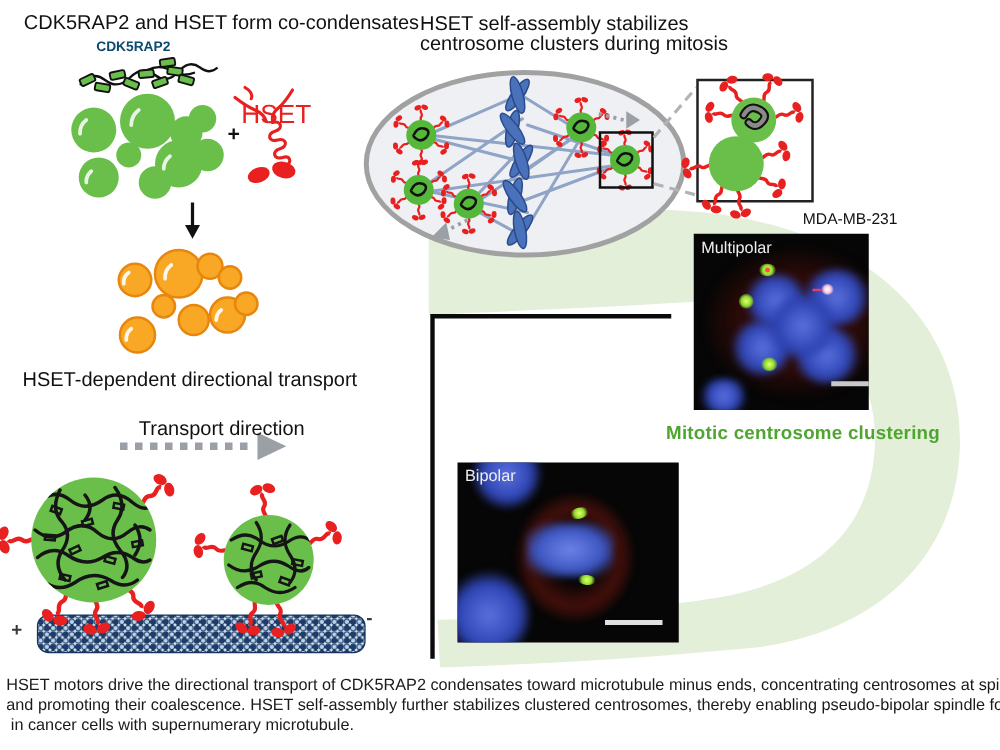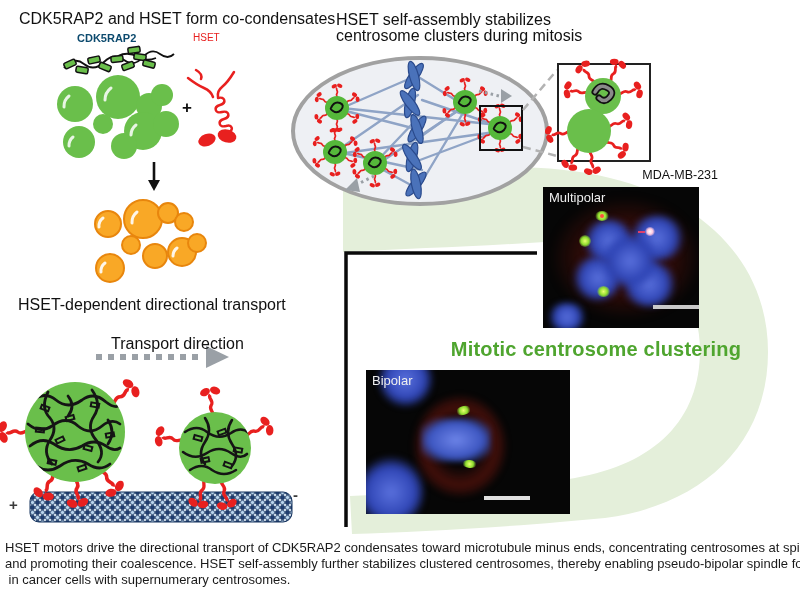--- a/index.html
+++ b/index.html
@@ -2,25 +2,25 @@
 <html><head>
 <meta charset="utf-8">
 <style>
   html,body{margin:0;padding:0;background:#fff;}
   .fig{position:relative;width:800px;height:600px;background:#fff;overflow:hidden;
        font-family:"Liberation Sans",sans-serif;color:#111;}
   .abs{position:absolute;}
   .lbl{position:absolute;white-space:pre;line-height:1.18;}
   .t-main{font-size:16px;color:#111;}
   .t-green{font-size:11px;color:#0c4a6e;font-weight:bold;}
-  .t-red{font-size:10px;color:#e8201f;}
+  .t-red{font-size:21px;color:#e8201f;margin-top:48px;}
   .t-plus{font-size:17px;font-weight:bold;color:#111;}
   .t-mt{font-size:15px;font-weight:bold;color:#3a3a3a;}
   .t-mda{font-size:12.5px;color:#111;width:118px;text-align:right;}
-  .t-head{font-size:20px;font-weight:bold;color:#4fa52f;width:312px;text-align:center;letter-spacing:.2px;}
+  .t-head{font-size:15px;font-weight:bold;color:#4fa52f;width:312px;text-align:right;letter-spacing:.2px;}
   .t-micro{font-size:13px;color:#efefef;}
   .caption{font-size:13px;color:#1a1a1a;line-height:1.25;white-space:pre;}
   .micro{position:absolute;background:#060606;overflow:hidden;}
   .blob{position:absolute;border-radius:50%;filter:blur(3px);
         background:radial-gradient(circle,#5a71dd 0%,#2f45b5 50%,rgba(30,45,150,0) 75%);}
   .redglow{position:absolute;border-radius:50%;filter:blur(4px);
         background:radial-gradient(ellipse,rgba(120,22,12,.5) 0%,rgba(120,22,12,.32) 45%,rgba(60,8,5,0) 72%);}
   .redring{position:absolute;border-radius:50%;filter:blur(3px);
         background:radial-gradient(ellipse,rgba(120,22,12,0) 28%,rgba(130,25,15,.5) 55%,rgba(60,8,5,0) 78%);}
   .gdot{position:absolute;border-radius:50%;
@@ -294,50 +294,50 @@
 <div class="lbl t-main" style="left:18px;top:296px">HSET-dependent directional transport</div>
 <div class="lbl t-main" style="left:111px;top:335px">Transport direction</div>
 <div class="lbl t-mt" style="left:9px;top:496px">+</div>
 <div class="lbl t-mt" style="left:293px;top:486px">-</div>
 
 <div class="lbl t-main" style="left:336px;top:27px">centrosome clusters during mitosis</div>
 <div class="lbl t-main" style="left:336px;top:11px">HSET self-assembly stabilizes</div>
 
 <div class="lbl t-mda" style="left:600px;top:168px">MDA-MB-231</div>
 
-<div class="micro" style="left:543px;top:187px;width:156px;height:141px">
+<div class="micro" style="left:555px;top:187px;width:140px;height:141px">
   <div class="redglow" style="left:8px;top:10px;width:150px;height:122px"></div>
   <div class="blob" style="left:40px;top:32px;width:52px;height:44px"></div>
   <div class="blob" style="left:86px;top:28px;width:56px;height:46px"></div>
   <div class="blob" style="left:30px;top:68px;width:50px;height:46px"></div>
   <div class="blob" style="left:78px;top:74px;width:56px;height:46px"></div>
   <div class="blob" style="left:58px;top:48px;width:58px;height:52px"></div>
   <div class="blob" style="left:4px;top:116px;width:40px;height:28px"></div>
   <div class="gdot" style="left:52px;top:24px;width:14px;height:10px"></div>
   <div class="abs" style="left:57px;top:27px;width:4px;height:4px;border-radius:50%;background:#ff5040"></div>
   <div class="gdot" style="left:36px;top:48px;width:12px;height:12px"></div>
   <div class="gdot" style="left:54px;top:99px;width:13px;height:11px"></div>
   <div class="wdot" style="left:102px;top:40px;width:10px;height:9px"></div>
   <div class="abs" style="left:95px;top:44px;width:7px;height:2px;background:#e0406a;filter:blur(.5px)"></div>
   <div class="sbar" style="left:110px;top:118px;width:48px;height:3.5px"></div>
   <div class="lbl t-micro" style="left:6px;top:3px">Multipolar</div>
 </div>
 
 <div class="lbl t-head" style="left:440px;top:338px">Mitotic centrosome clustering</div>
 
-<div class="micro" style="left:366px;top:370px;width:204px;height:144px">
+<div class="micro" style="left:366px;top:370px;width:177px;height:144px">
   <div class="blob" style="left:12px;top:-18px;width:55px;height:55px"></div>
   <div class="blob" style="left:-8px;top:86px;width:66px;height:72px"></div>
   <div class="redring" style="left:48px;top:26px;width:92px;height:100px"></div>
   <div class="band" style="left:55px;top:48px;width:70px;height:44px"></div>
   <div class="gdot" style="left:90px;top:36px;width:15px;height:9px;transform:rotate(-15deg)"></div>
   <div class="gdot" style="left:96px;top:90px;width:15px;height:8px;transform:rotate(5deg)"></div>
   <div class="sbar" style="left:118px;top:126px;width:46px;height:3.5px;background:#e0e0e0"></div>
   <div class="lbl t-micro" style="left:6px;top:3px">Bipolar</div>
 </div>
 
 <div>
   <div class="lbl caption" style="left:5px;top:540px">HSET motors drive the directional transport of CDK5RAP2 condensates toward microtubule minus ends, concentrating centrosomes at spindle poles</div>
   <div class="lbl caption" style="left:5px;top:556px">and promoting their coalescence. HSET self-assembly further stabilizes clustered centrosomes, thereby enabling pseudo-bipolar spindle formation</div>
-  <div class="lbl caption" style="left:5px;top:572px"> in cancer cells with supernumerary centrosomes.</div>
+  <div class="lbl caption" style="left:5px;top:572px"> in cancer cells with supernumerary microtubule.</div>
 </div>
 
 </div>
 
 </body></html>

